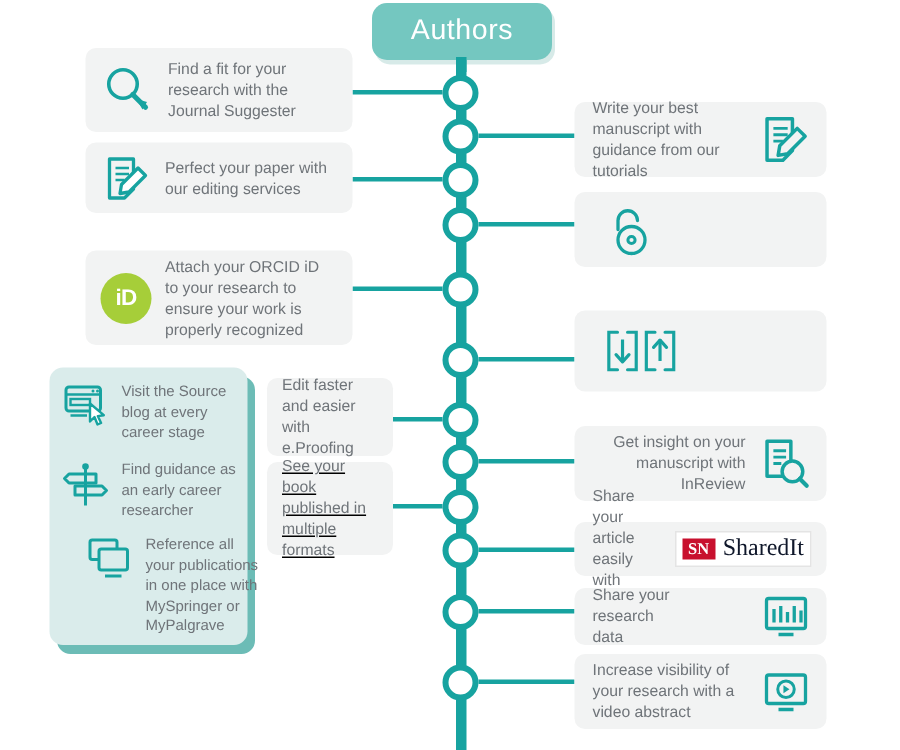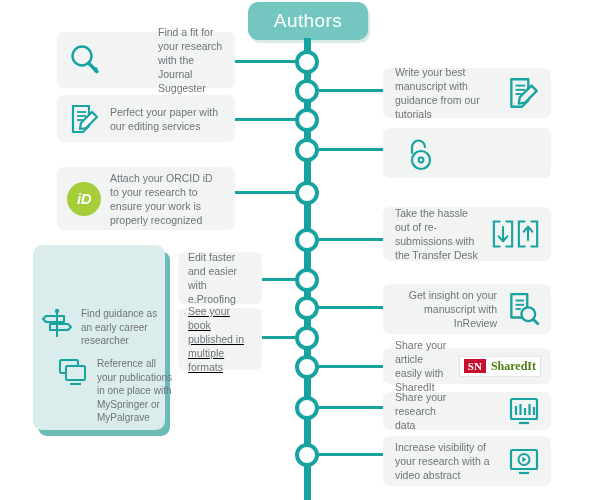--- a/index.html
+++ b/index.html
@@ -68,33 +68,33 @@
   .panel-item{
     position:absolute;display:flex;align-items:flex-start;
   }
   .panel-item .ico{flex:none;margin-right:8px;}
   .panel-item .txt{color:#6f7479;font-size:10px;line-height:13.5px;}
 
   svg{display:block;}
   .orcid{
     width:34px;height:34px;border-radius:50%;background:#a6ce39;
     display:flex;align-items:center;justify-content:center;
-    color:#ffffff;font-size:15px;font-weight:700;font-style:italic;
+    color:#ffffff;font-size:15px;font-weight:700;
     letter-spacing:-.5px;
   }
   .sharedit{
     display:flex;align-items:center;background:#ffffff;padding:2px 4px;
     border:1px solid #e4e4e4;
   }
   .sharedit .sn{
     background:#c8102e;color:#fff;font-size:11px;font-weight:700;
     padding:1px 4px;font-family:"Liberation Serif",serif;
   }
   .sharedit .label{
-    color:#4d7c0f;font-size:12px;font-weight:700;margin-left:5px;
+    color:#0f172a;font-size:16px;font-weight:400;margin-left:5px;
     font-family:"Liberation Serif",serif;
   }
 </style>
 </head>
 <body>
 
 <div id="canvas">
 
   <div class="header-chip">
     <span>Authors</span>
@@ -124,21 +124,21 @@
   <div class="connector" style="left:262px;top:336px;width:33px;"></div>
 
   <div class="connector" style="left:319px;top:89px;width:64px;"></div>
   <div class="connector" style="left:319px;top:148px;width:64px;"></div>
   <div class="connector" style="left:319px;top:238px;width:64px;"></div>
   <div class="connector" style="left:319px;top:306px;width:64px;"></div>
   <div class="connector" style="left:319px;top:365px;width:64px;"></div>
   <div class="connector" style="left:319px;top:406px;width:64px;"></div>
   <div class="connector" style="left:319px;top:453px;width:64px;"></div>
 
-  <div class="card left" style="left:57px;top:32px;width:178px;height:56px;gap:46px;">
+  <div class="card left" style="left:57px;top:32px;width:178px;height:56px;">
     <span class="ico">
       <svg width="36" height="36" viewBox="0 0 36 36">
         <circle cx="15" cy="14" r="9.5" fill="none" stroke="#17a3a0" stroke-width="2.4"></circle>
         <line x1="21.5" y1="21" x2="30" y2="29.5" stroke="#17a3a0" stroke-width="3.4" stroke-linecap="round"></line>
         <path d="M24 24 L31 26 L28 31 Z" fill="#17a3a0"></path>
       </svg>
     </span>
     <span class="txt">Find a fit for your research with the Journal Suggester</span>
   </div>
 
@@ -158,20 +158,34 @@
   <div class="card left" style="left:57px;top:167px;width:178px;height:63px;">
     <span class="ico">
       <span class="orcid">iD</span>
     </span>
     <span class="txt">Attach your ORCID iD to your research to ensure your work is properly recognized</span>
   </div>
 
   <div class="panel-shadow"></div>
   <div class="panel">
 
+    <div class="panel-item" style="left:8px;top:10px;width:120px;">
+      <span class="ico">
+        <svg width="32" height="30" viewBox="0 0 32 30">
+          <rect x="3" y="3" width="23" height="16" rx="2" fill="none" stroke="#17a3a0" stroke-width="2"></rect>
+          <line x1="3" y1="8" x2="26" y2="8" stroke="#17a3a0" stroke-width="1.6"></line>
+          <circle cx="21" cy="5.6" r="1" fill="#17a3a0"></circle>
+            <circle cx="24" cy="5.6" r="1" fill="#17a3a0"></circle>
+          <rect x="6" y="11" width="13" height="4" fill="none" stroke="#17a3a0" stroke-width="1.6"></rect>
+          <line x1="6" y1="22" x2="17" y2="22" stroke="#17a3a0" stroke-width="1.8"></line>
+          <path d="M19 14 l0 12 l3 -3 l2 5 l2.4 -1 l-2.2 -4.6 l4 -0.6 z" fill="#fff" stroke="#17a3a0" stroke-width="1.6" stroke-linejoin="round"></path>
+        </svg>
+      </span>
+      <span class="txt">Visit the Source blog at every career stage</span>
+    </div>
 
     <div class="panel-item" style="left:8px;top:62px;width:120px;">
       <span class="ico">
         <svg width="32" height="32" viewBox="0 0 32 32">
           <line x1="16" y1="5" x2="16" y2="30" stroke="#17a3a0" stroke-width="2"></line>
           <circle cx="16" cy="4" r="2.2" fill="#17a3a0"></circle>
           <path d="M23 9 h-18 l-3 3 l3 3 h18 z" fill="none" stroke="#17a3a0" stroke-width="2" stroke-linejoin="round"></path>
           <path d="M9 17 h18 l3 3 l-3 3 h-18 z" fill="none" stroke="#17a3a0" stroke-width="2" stroke-linejoin="round"></path>
         </svg>
       </span>
@@ -216,21 +230,20 @@
     <span class="ico">
       <svg width="34" height="36" viewBox="0 0 32 36">
         <path d="M8 18 v-6 a6.5 6.5 0 0 1 13 0" fill="none" stroke="#17a3a0" stroke-width="2.2" stroke-linecap="round"></path>
         <circle cx="17" cy="25" r="9" fill="none" stroke="#17a3a0" stroke-width="2.2"></circle>
         <circle cx="17" cy="25" r="2.4" fill="none" stroke="#17a3a0" stroke-width="2"></circle>
       </svg>
     </span>
   </div>
 
   <div class="card right" style="left:383px;top:207px;width:168px;height:54px;">
-    <span class="txt">Take the hassle out of re-submissions with the Transfer Desk</span>
     <span class="ico">
       <svg width="50" height="32" viewBox="0 0 52 32">
         <path d="M9 3 h-6 v26 h6" fill="none" stroke="#17a3a0" stroke-width="2.2" stroke-linecap="round"></path>
         <path d="M16 3 h6 v26 h-6" fill="none" stroke="#17a3a0" stroke-width="2.2" stroke-linecap="round"></path>
         <line x1="12.5" y1="8" x2="12.5" y2="23" stroke="#17a3a0" stroke-width="2.2"></line>
         <path d="M8 18.5 l4.5 5 l4.5 -5" fill="none" stroke="#17a3a0" stroke-width="2.2" stroke-linecap="round" stroke-linejoin="round"></path>
         <path d="M35 3 h-6 v26 h6" fill="none" stroke="#17a3a0" stroke-width="2.2" stroke-linecap="round"></path>
         <path d="M42 3 h6 v26 h-6" fill="none" stroke="#17a3a0" stroke-width="2.2" stroke-linecap="round"></path>
         <line x1="38.5" y1="8" x2="38.5" y2="23" stroke="#17a3a0" stroke-width="2.2"></line>
         <path d="M34 13.5 l4.5 -5 l4.5 5" fill="none" stroke="#17a3a0" stroke-width="2.2" stroke-linecap="round" stroke-linejoin="round"></path>

